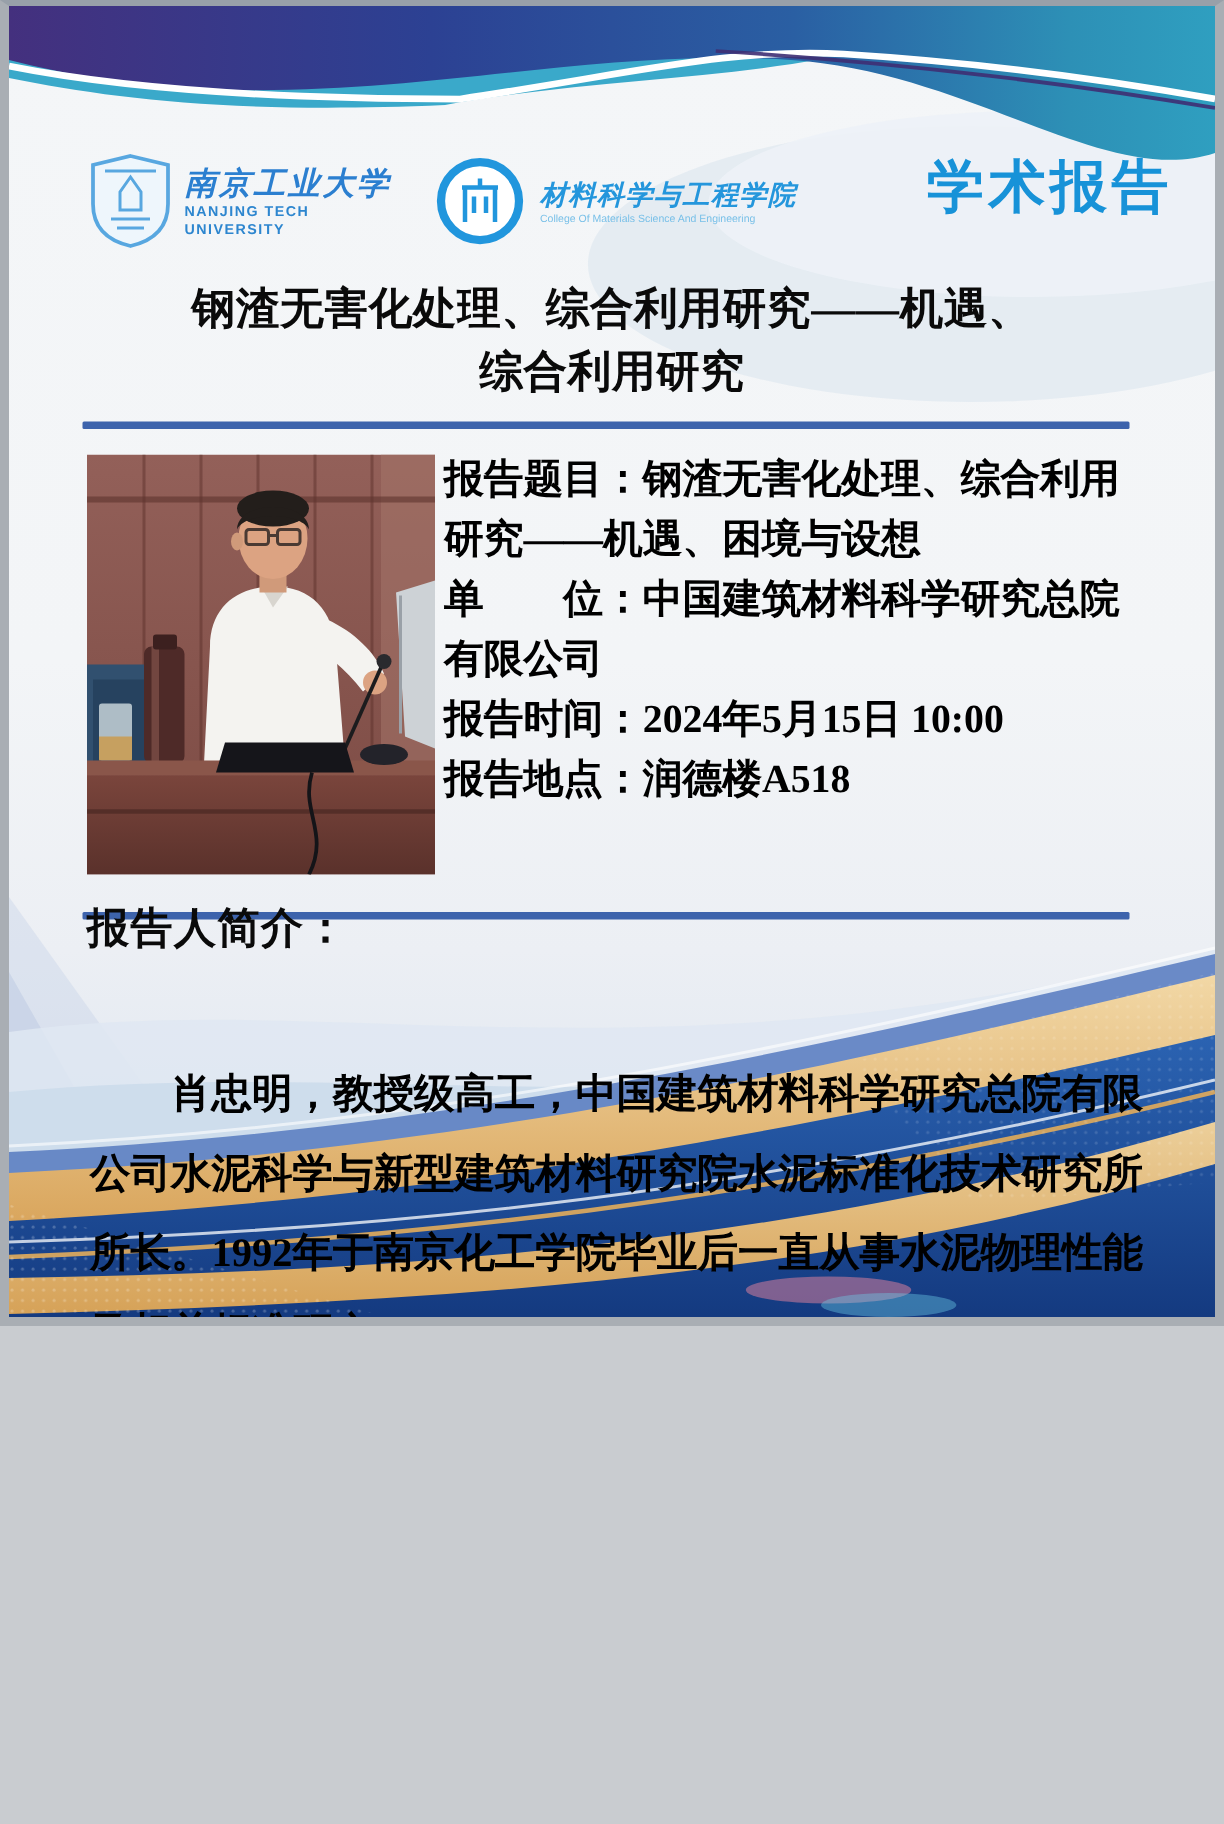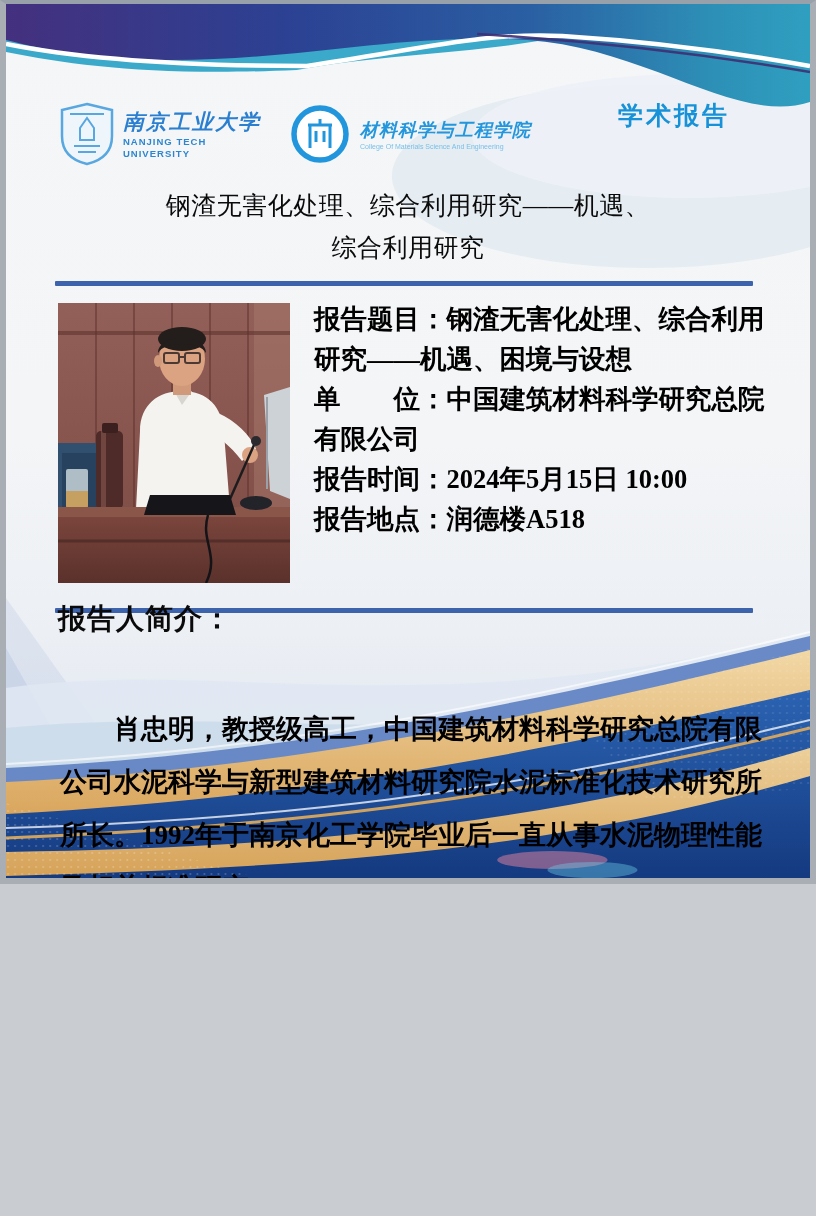--- a/index.html
+++ b/index.html
@@ -19,34 +19,34 @@
   .ftr-svg{left:0;bottom:0;width:804px;height:300px;}
 
   .logo-row{top:90px;left:54px;height:80px;display:flex;align-items:center;gap:28px;z-index:3;}
   .uni-logo,.col-logo{display:flex;align-items:center;gap:9px;}
   .uni-zh{font-size:21px;font-weight:bold;font-style:italic;letter-spacing:2px;color:#2b7fd0;font-family:"Liberation Serif",serif;}
   .uni-en{font-size:9.5px;font-weight:bold;letter-spacing:1px;color:#2d86cf;width:118px;line-height:12px;font-family:"Liberation Sans",sans-serif;}
   .col-zh{font-size:18px;font-weight:bold;font-style:italic;letter-spacing:1px;color:#2496dc;font-family:"Liberation Serif",serif;}
   .col-en{font-size:7px;color:#79c0e8;width:160px;line-height:9px;font-family:"Liberation Sans",sans-serif;}
 
   .badge{left:612px;top:95px;font-family:"Liberation Sans","DejaVu Sans",sans-serif;
-    font-size:25px;font-weight:bold;letter-spacing:3px;color:#1792d8;z-index:3;}
+    font-size:38px;font-weight:bold;letter-spacing:3px;color:#1792d8;z-index:3;}
 
   .title{top:181px;left:0;width:100%;text-align:center;color:#0a0a0a;
-    font-size:25px;font-weight:normal;line-height:42px;letter-spacing:.5px;z-index:3;}
+    font-size:29px;font-weight:bold;line-height:42px;letter-spacing:.5px;z-index:3;}
   .title span{white-space:nowrap;}
 
   .rule{left:49px;width:698px;height:5px;background:#3d63ac;border-radius:1px;z-index:3;}
   .rule1{top:277px;}
   .rule2{top:604px;}
 
   .photo{left:52px;top:299px;width:232px;height:280px;z-index:3;}
 
   .info-fields{left:290px;top:295px;width:462px;z-index:3;
-    font-size:26.5px;font-weight:bold;line-height:40px;color:#000;margin-left:18px;}
+    font-size:26.5px;font-weight:bold;line-height:40px;color:#000;}
   .field{text-align:left;word-break:break-all;}
 
   .bio-heading{left:52px;top:596px;font-family:"Liberation Sans","DejaVu Sans",sans-serif;
     font-size:28px;font-weight:bold;color:#0a0a0a;letter-spacing:1px;z-index:3;}
   .bio-text{left:54px;top:699px;width:702px;margin:0;
     font-size:27px;font-weight:bold;line-height:53px;color:#000;
     text-align:justify;text-indent:54px;z-index:3;}
 
   .approver{left:58px;top:1038px;font-family:"Liberation Sans","DejaVu Sans",sans-serif;
     font-size:27px;font-weight:bold;color:#0a0a0a;letter-spacing:1px;z-index:5;}

